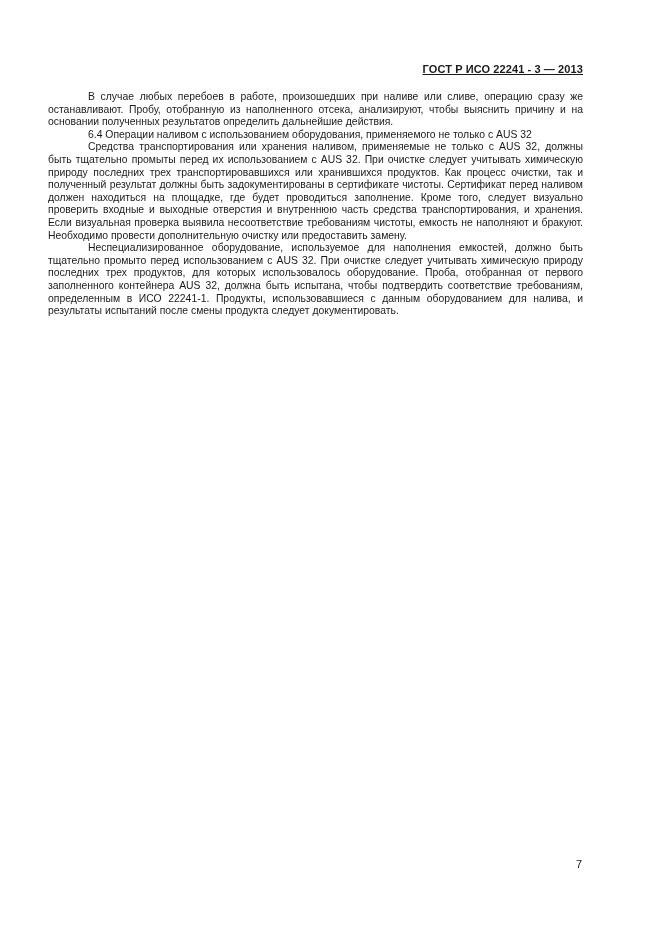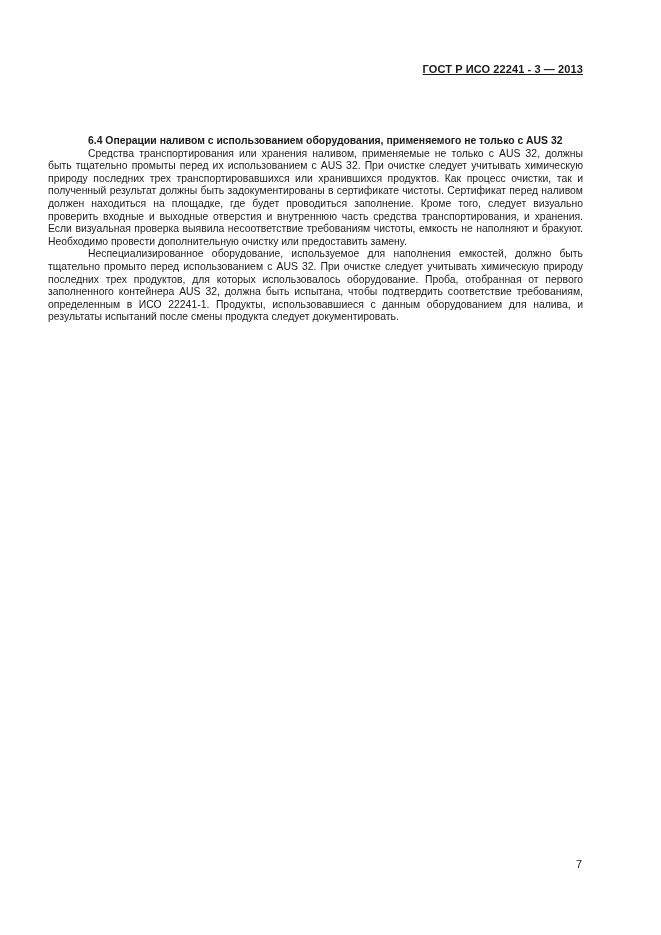--- a/index.html
+++ b/index.html
@@ -10,29 +10,30 @@
   }
   .header {
     position: absolute; top: 63px; right: 78px;
     font-size: 11px; font-weight: bold; letter-spacing: 0.1px; text-decoration: underline;
   }
   .content {
     position: absolute; top: 91px; left: 48px; width: 535px;
     font-size: 10.4px; line-height: 12.6px;
   }
   .content p { margin: 0; text-align: justify; text-indent: 40px; }
-  .content p.heading { font-weight: bold; margin-top: 44px; }
+  .content p.heading { font-weight: normal; }
   .page-number {
     position: absolute; top: 858px; left: 576px; font-size: 11px;
   }
 </style>
 </head>
 <body>
 
 <div class="header">ГОСТ Р ИСО 22241 - 3 — 2013</div>
 
 <div class="content">
+  <p>В случае любых перебоев в работе, произошедших при наливе или сливе, операцию сразу же останавливают. Пробу, отобранную из наполненного отсека, анализируют, чтобы выяснить причину и на основании полученных результатов определить дальнейшие действия.</p>
   <p class="heading">6.4 Операции наливом с использованием оборудования, применяемого не только с AUS 32</p>
   <p>Средства транспортирования или хранения наливом, применяемые не только с AUS 32, должны быть тщательно промыты перед их использованием с AUS 32. При очистке следует учитывать химическую природу последних трех транспортировавшихся или хранившихся продуктов. Как процесс очистки, так и полученный результат должны быть задокументированы в сертификате чистоты. Сертификат перед наливом должен находиться на площадке, где будет проводиться заполнение. Кроме того, следует визуально проверить входные и выходные отверстия и внутреннюю часть средства транспортирования, и хранения. Если визуальная проверка выявила несоответствие требованиям чистоты, емкость не наполняют и бракуют. Необходимо провести дополнительную очистку или предоставить замену.</p>
   <p>Неспециализированное оборудование, используемое для наполнения емкостей, должно быть тщательно промыто перед использованием с AUS 32. При очистке следует учитывать химическую природу последних трех продуктов, для которых использовалось оборудование. Проба, отобранная от первого заполненного контейнера AUS 32, должна быть испытана, чтобы подтвердить соответствие требованиям, определенным в ИСО 22241-1. Продукты, использовавшиеся с данным оборудованием для налива, и результаты испытаний после смены продукта следует документировать.</p>
 </div>
 
 <div class="page-number">7</div>
 
 </body></html>

